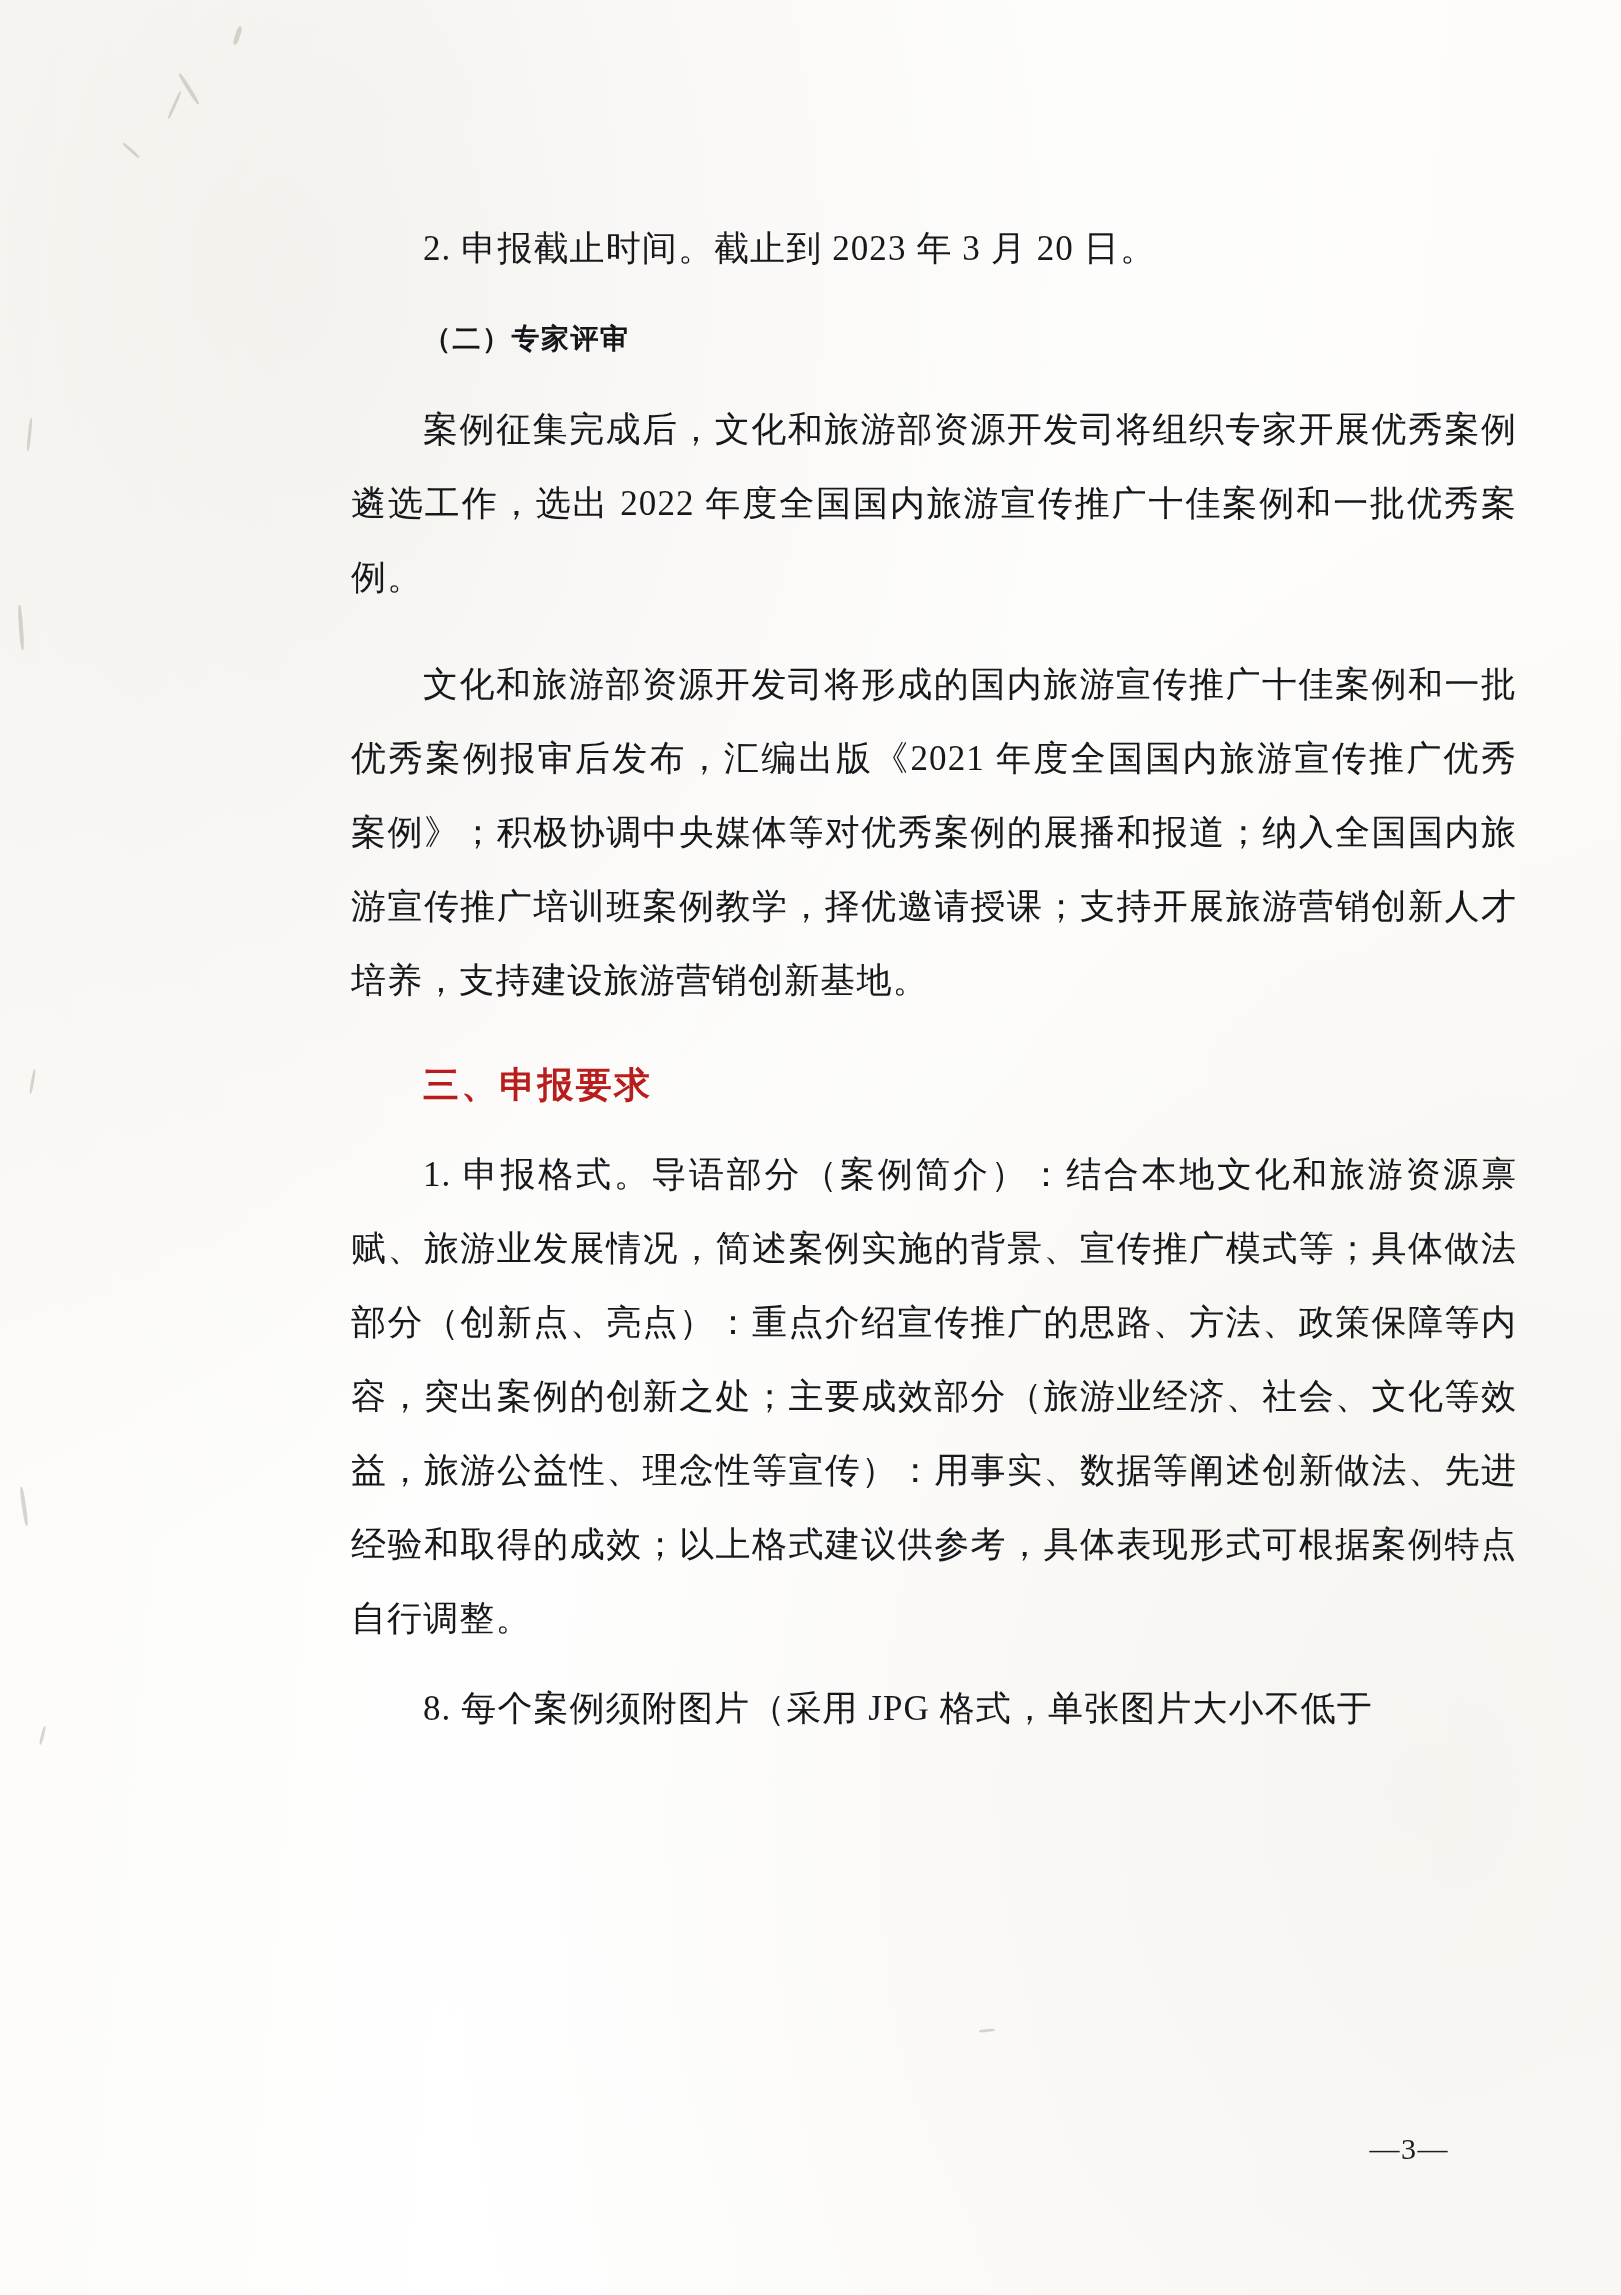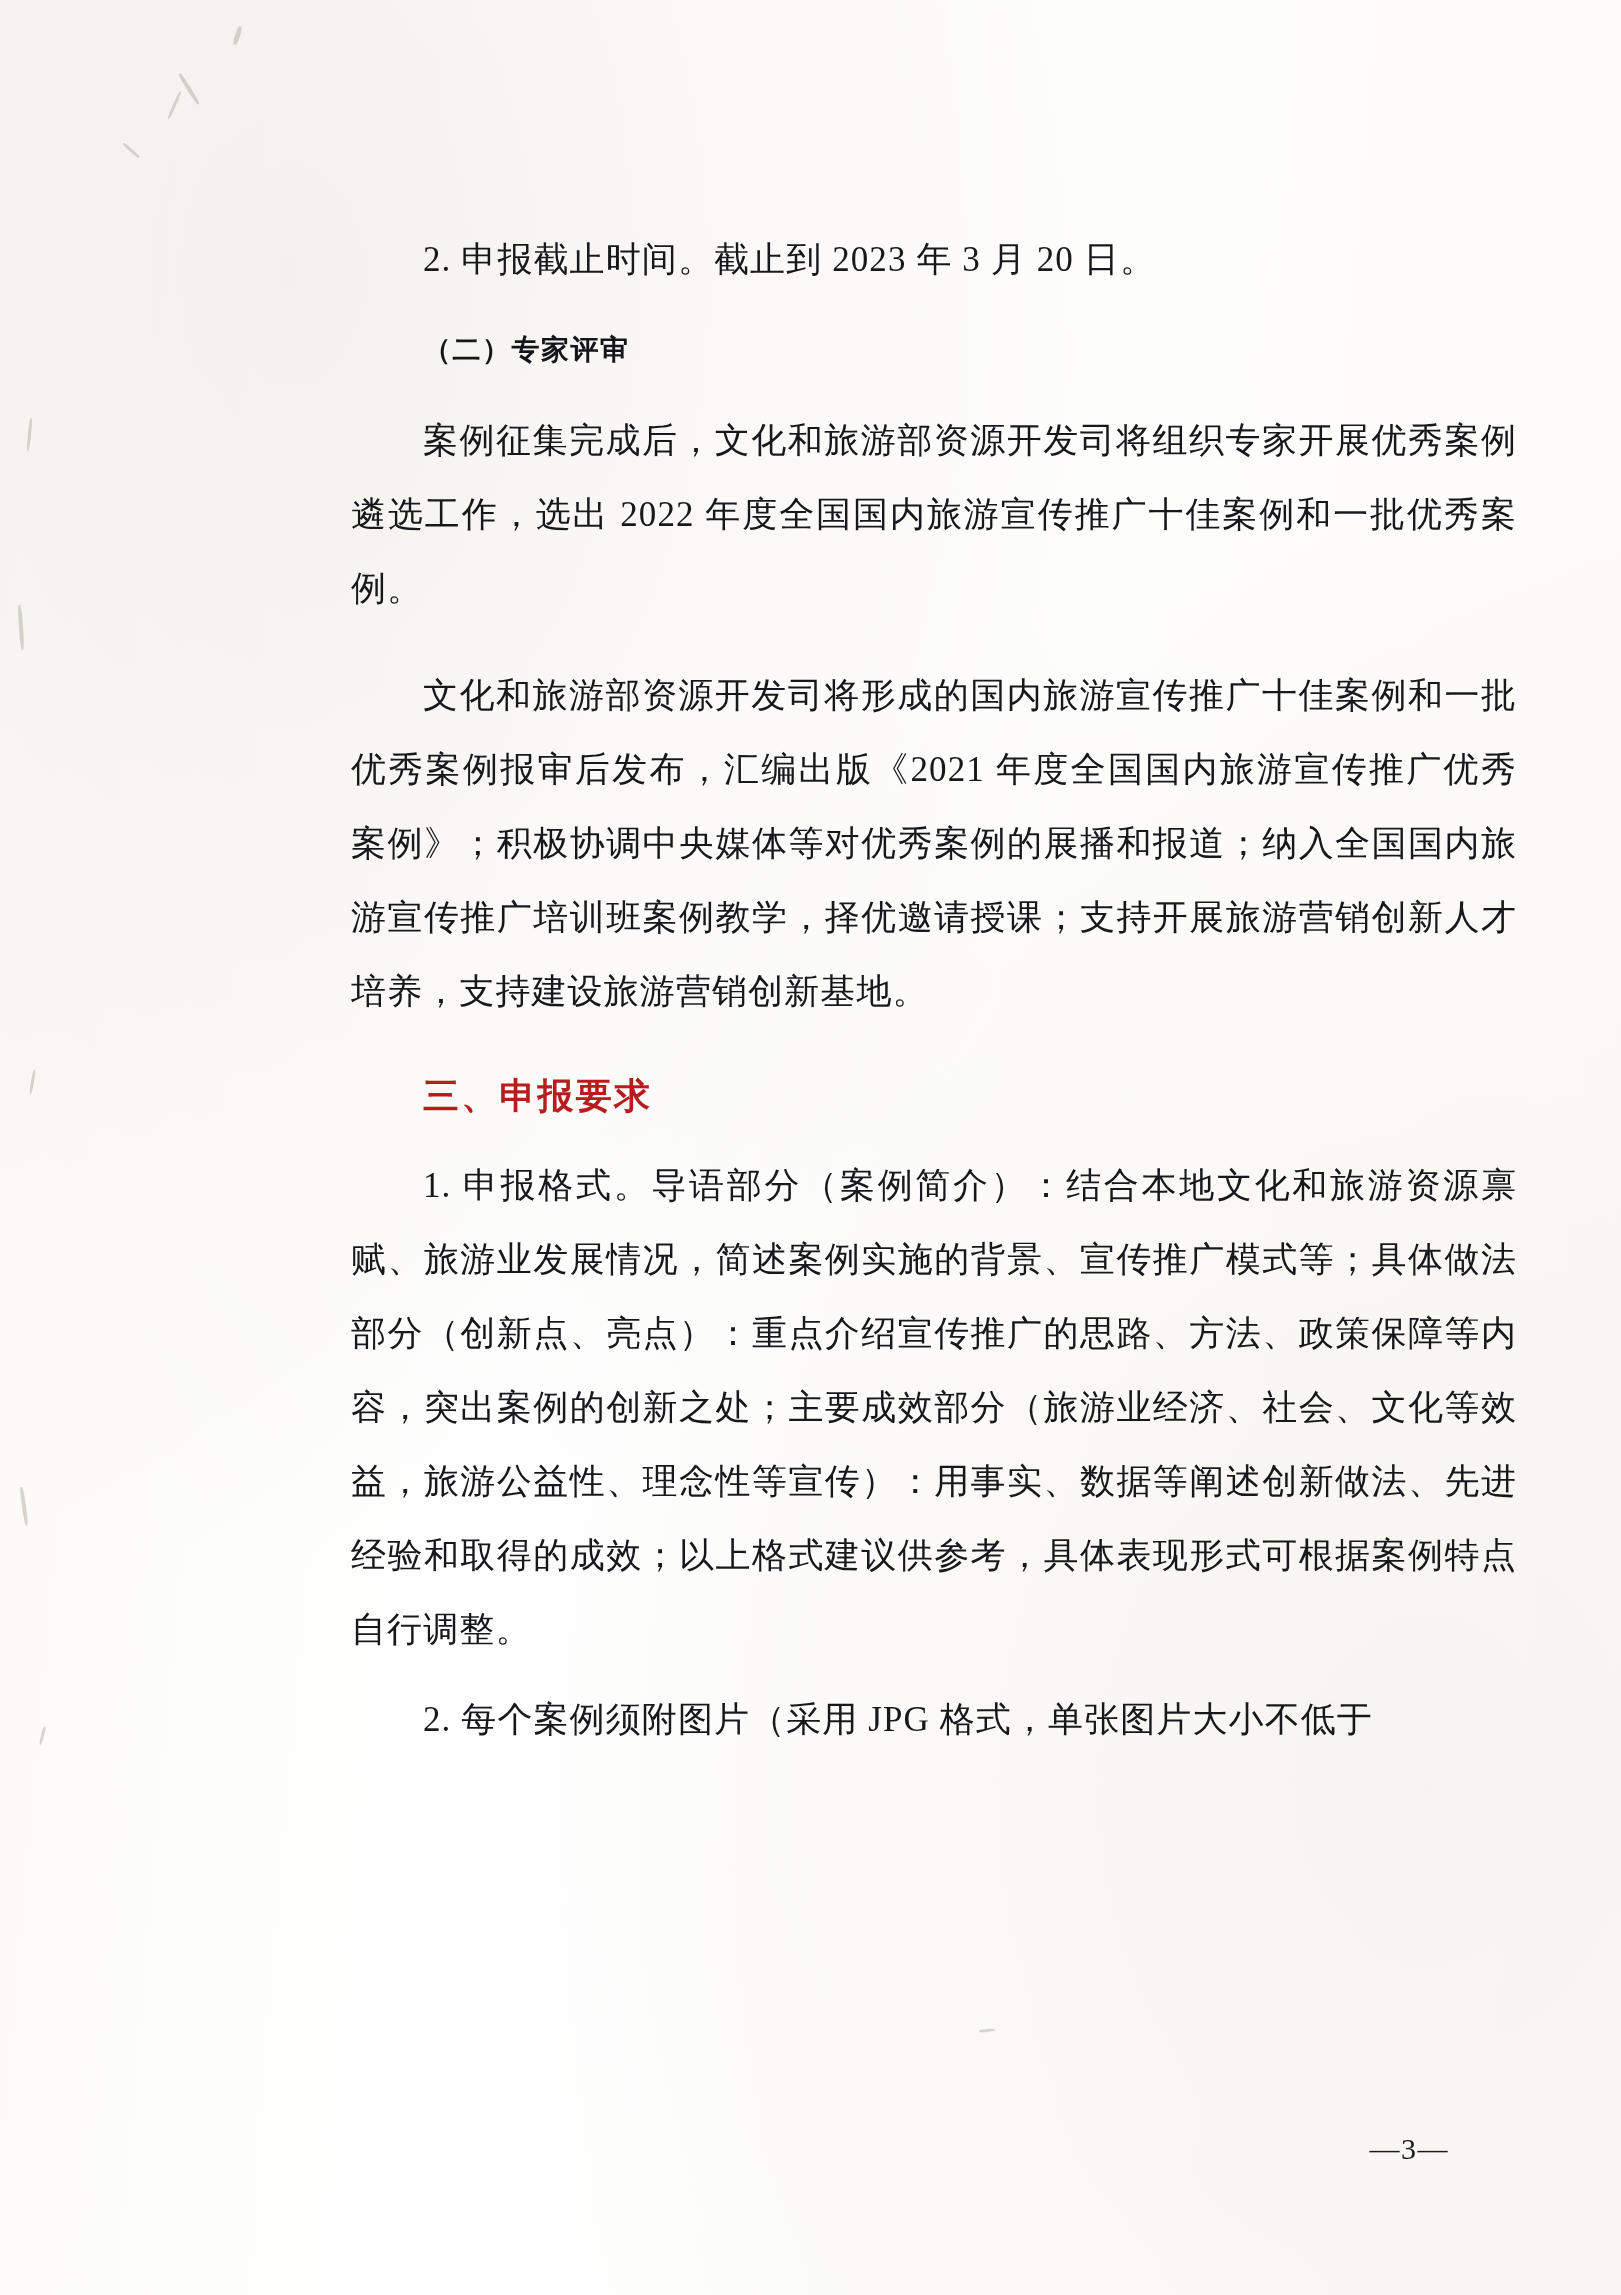--- a/index.html
+++ b/index.html
@@ -30,21 +30,21 @@
   
   .speckle {
     position: absolute;
     background: #b9b2a8;
     opacity: 0.55;
     border-radius: 40%;
   }
   .content {
     position: absolute;
     left: 351px;
-    top: 223px;
+    top: 212px;
     width: 1166px;
   }
   .para {
     font-size: 35px;
     line-height: 74px;
     color: #16181c;
     letter-spacing: 1.1px;
     text-align: justify;
     text-justify: inter-ideograph;
     margin: 0 0 0 0;
@@ -120,19 +120,19 @@
 
     <p class="para indent">文化和旅游部资源开发司将形成的国内旅游宣传推广十佳案例和一批优秀案例报审后发布，汇编出版《2021 年度全国国内旅游宣传推广优秀案例》；积极协调中央媒体等对优秀案例的展播和报道；纳入全国国内旅游宣传推广培训班案例教学，择优邀请授课；支持开展旅游营销创新人才培养，支持建设旅游营销创新基地。</p>
     <div class="gap-md"></div>
 
     <p class="heading">三、申报要求</p>
     <div class="gap-sm"></div>
 
     <p class="para indent">1. 申报格式。导语部分（案例简介）：结合本地文化和旅游资源禀赋、旅游业发展情况，简述案例实施的背景、宣传推广模式等；具体做法部分（创新点、亮点）：重点介绍宣传推广的思路、方法、政策保障等内容，突出案例的创新之处；主要成效部分（旅游业经济、社会、文化等效益，旅游公益性、理念性等宣传）：用事实、数据等阐述创新做法、先进经验和取得的成效；以上格式建议供参考，具体表现形式可根据案例特点自行调整。</p>
     <div class="gap-sm"></div>
 
-    <p class="para indent">2. 每个案例须附图片（采用 JPG 格式，单张图片大小不低于</p>
+    <p class="para indent">8. 每个案例须附图片（采用 JPG 格式，单张图片大小不低于</p>
 
   </div>
 
   <div class="page-number">—3—</div>
 </div>
 
 
 </body></html>

